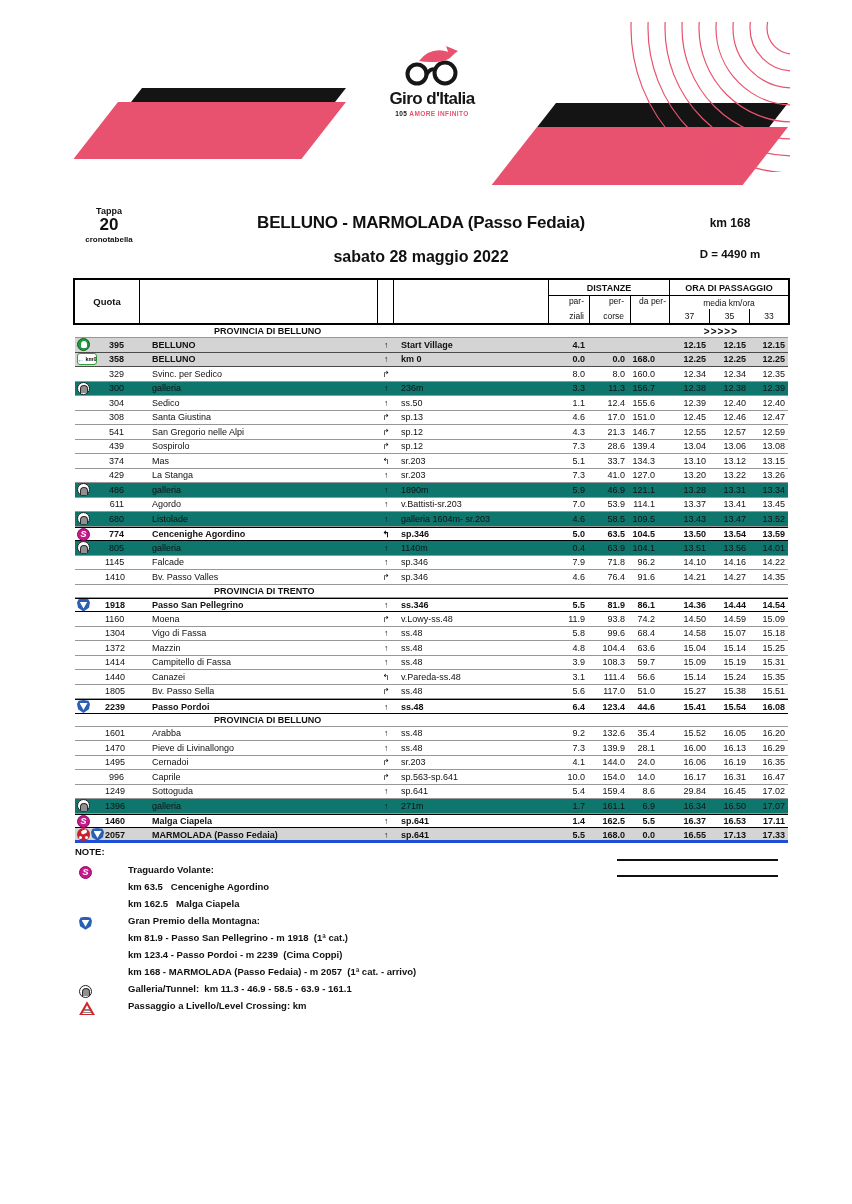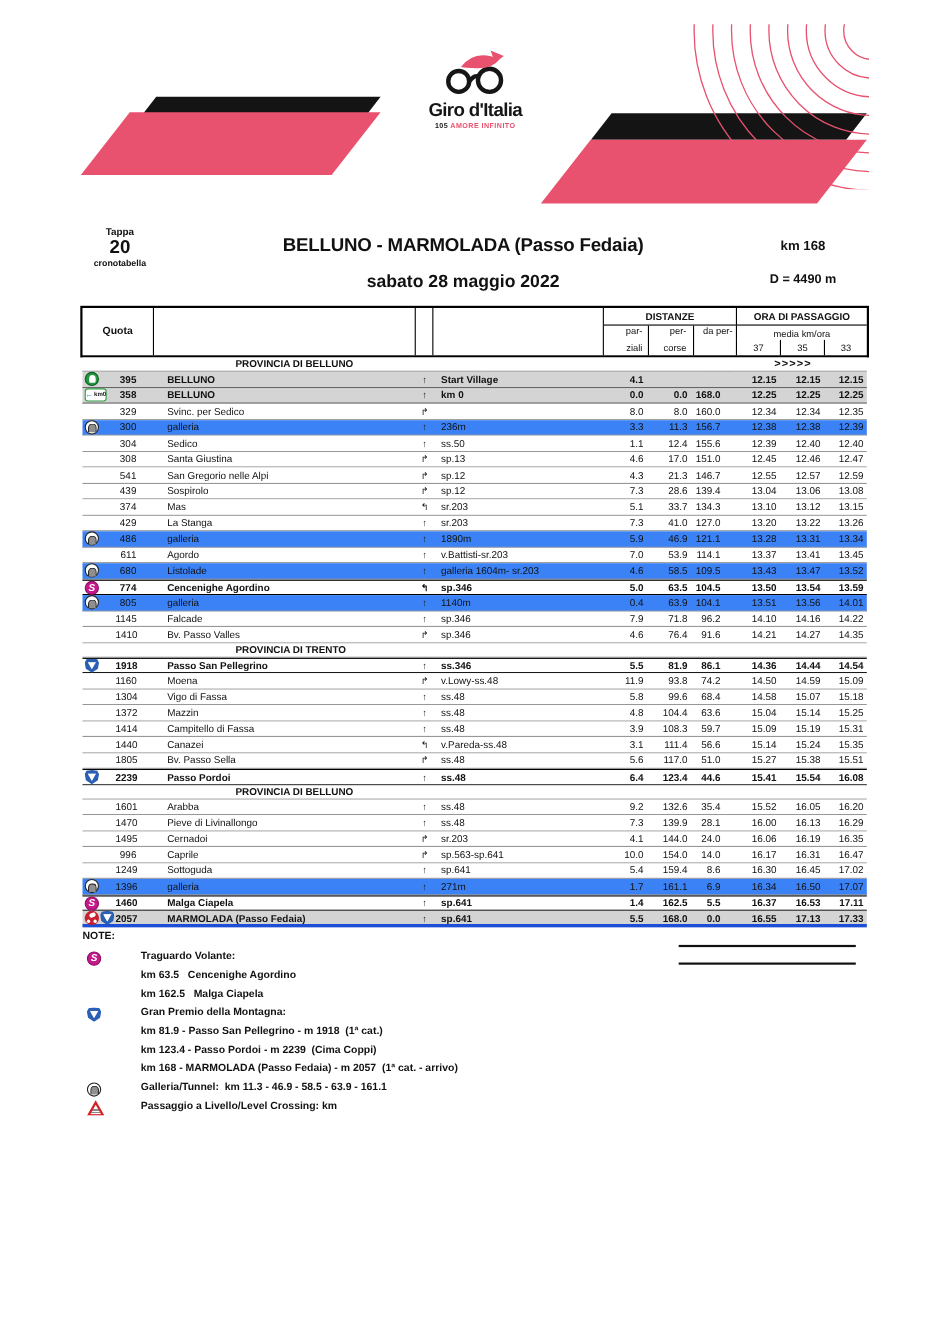--- a/index.html
+++ b/index.html
@@ -61,21 +61,21 @@
   .tbody { position:absolute; left:75px; top:325px; width:713px; }
   .t-row { position:relative; border-bottom:1px solid #979797; background:#fff; }
   .section-row { display:flex; align-items:center; height:13px; font-size:9px; font-weight:bold; }
   .section-label { padding-left:139px; white-space:nowrap; }
   .section-marker { position:absolute; right:50px; font-size:10px; letter-spacing:1px; font-weight:bold; }
   .data-row {
     display:grid; align-items:center; height:14.5px; font-size:9px;
     grid-template-columns:30px 35px 238px 16px 155px 41px 41px 38px 40px 40px 39px;
   }
   .st-gray-bold { background:#d4d4d4; font-weight:bold; border-bottom:1px solid #4a4a4a; }
-  .st-blue { background:#3b82f6; }
+  .st-blue { background:#0f766e; }
   .st-bold { font-weight:bold; border-top:1.5px solid #000; border-bottom:1.5px solid #000; }
   .st-final { border-bottom:3px solid #1d4ed8; }
   .c { white-space:nowrap; overflow:visible; }
   .c-icons { display:flex; align-items:center; gap:1px; padding-left:2px; }
   .c-quota { text-align:right; padding-right:16px; }
   .c-name  { padding-left:12px; }
   .c-arrow { text-align:center; font-size:8.5px; }
   .c-road  { padding-left:7px; }
   .c-n { text-align:right; }
   .c-d1 { padding-right:5px; } .c-d2 { padding-right:6px; } .c-d3 { padding-right:14px; }
@@ -595,21 +595,21 @@
     </div>
     <div class="t-row data-row">
       <span class="c c-icons"></span>
       <span class="c c-quota">1249</span>
       <span class="c c-name">Sottoguda</span>
       <span class="c c-arrow">↑</span>
       <span class="c c-road">sp.641</span>
       <span class="c c-n c-d1">5.4</span>
       <span class="c c-n c-d2">159.4</span>
       <span class="c c-n c-d3">8.6</span>
-      <span class="c c-n c-t">16.30</span>
+      <span class="c c-n c-t">29.84</span>
       <span class="c c-n c-t">16.45</span>
       <span class="c c-n c-t">17.02</span>
     </div>
     <div class="t-row data-row st-blue">
       <span class="c c-icons">
         <span class="ic ic-tunnel"></span>
       </span>
       <span class="c c-quota">1396</span>
       <span class="c c-name">galleria</span>
       <span class="c c-arrow">↑</span>

